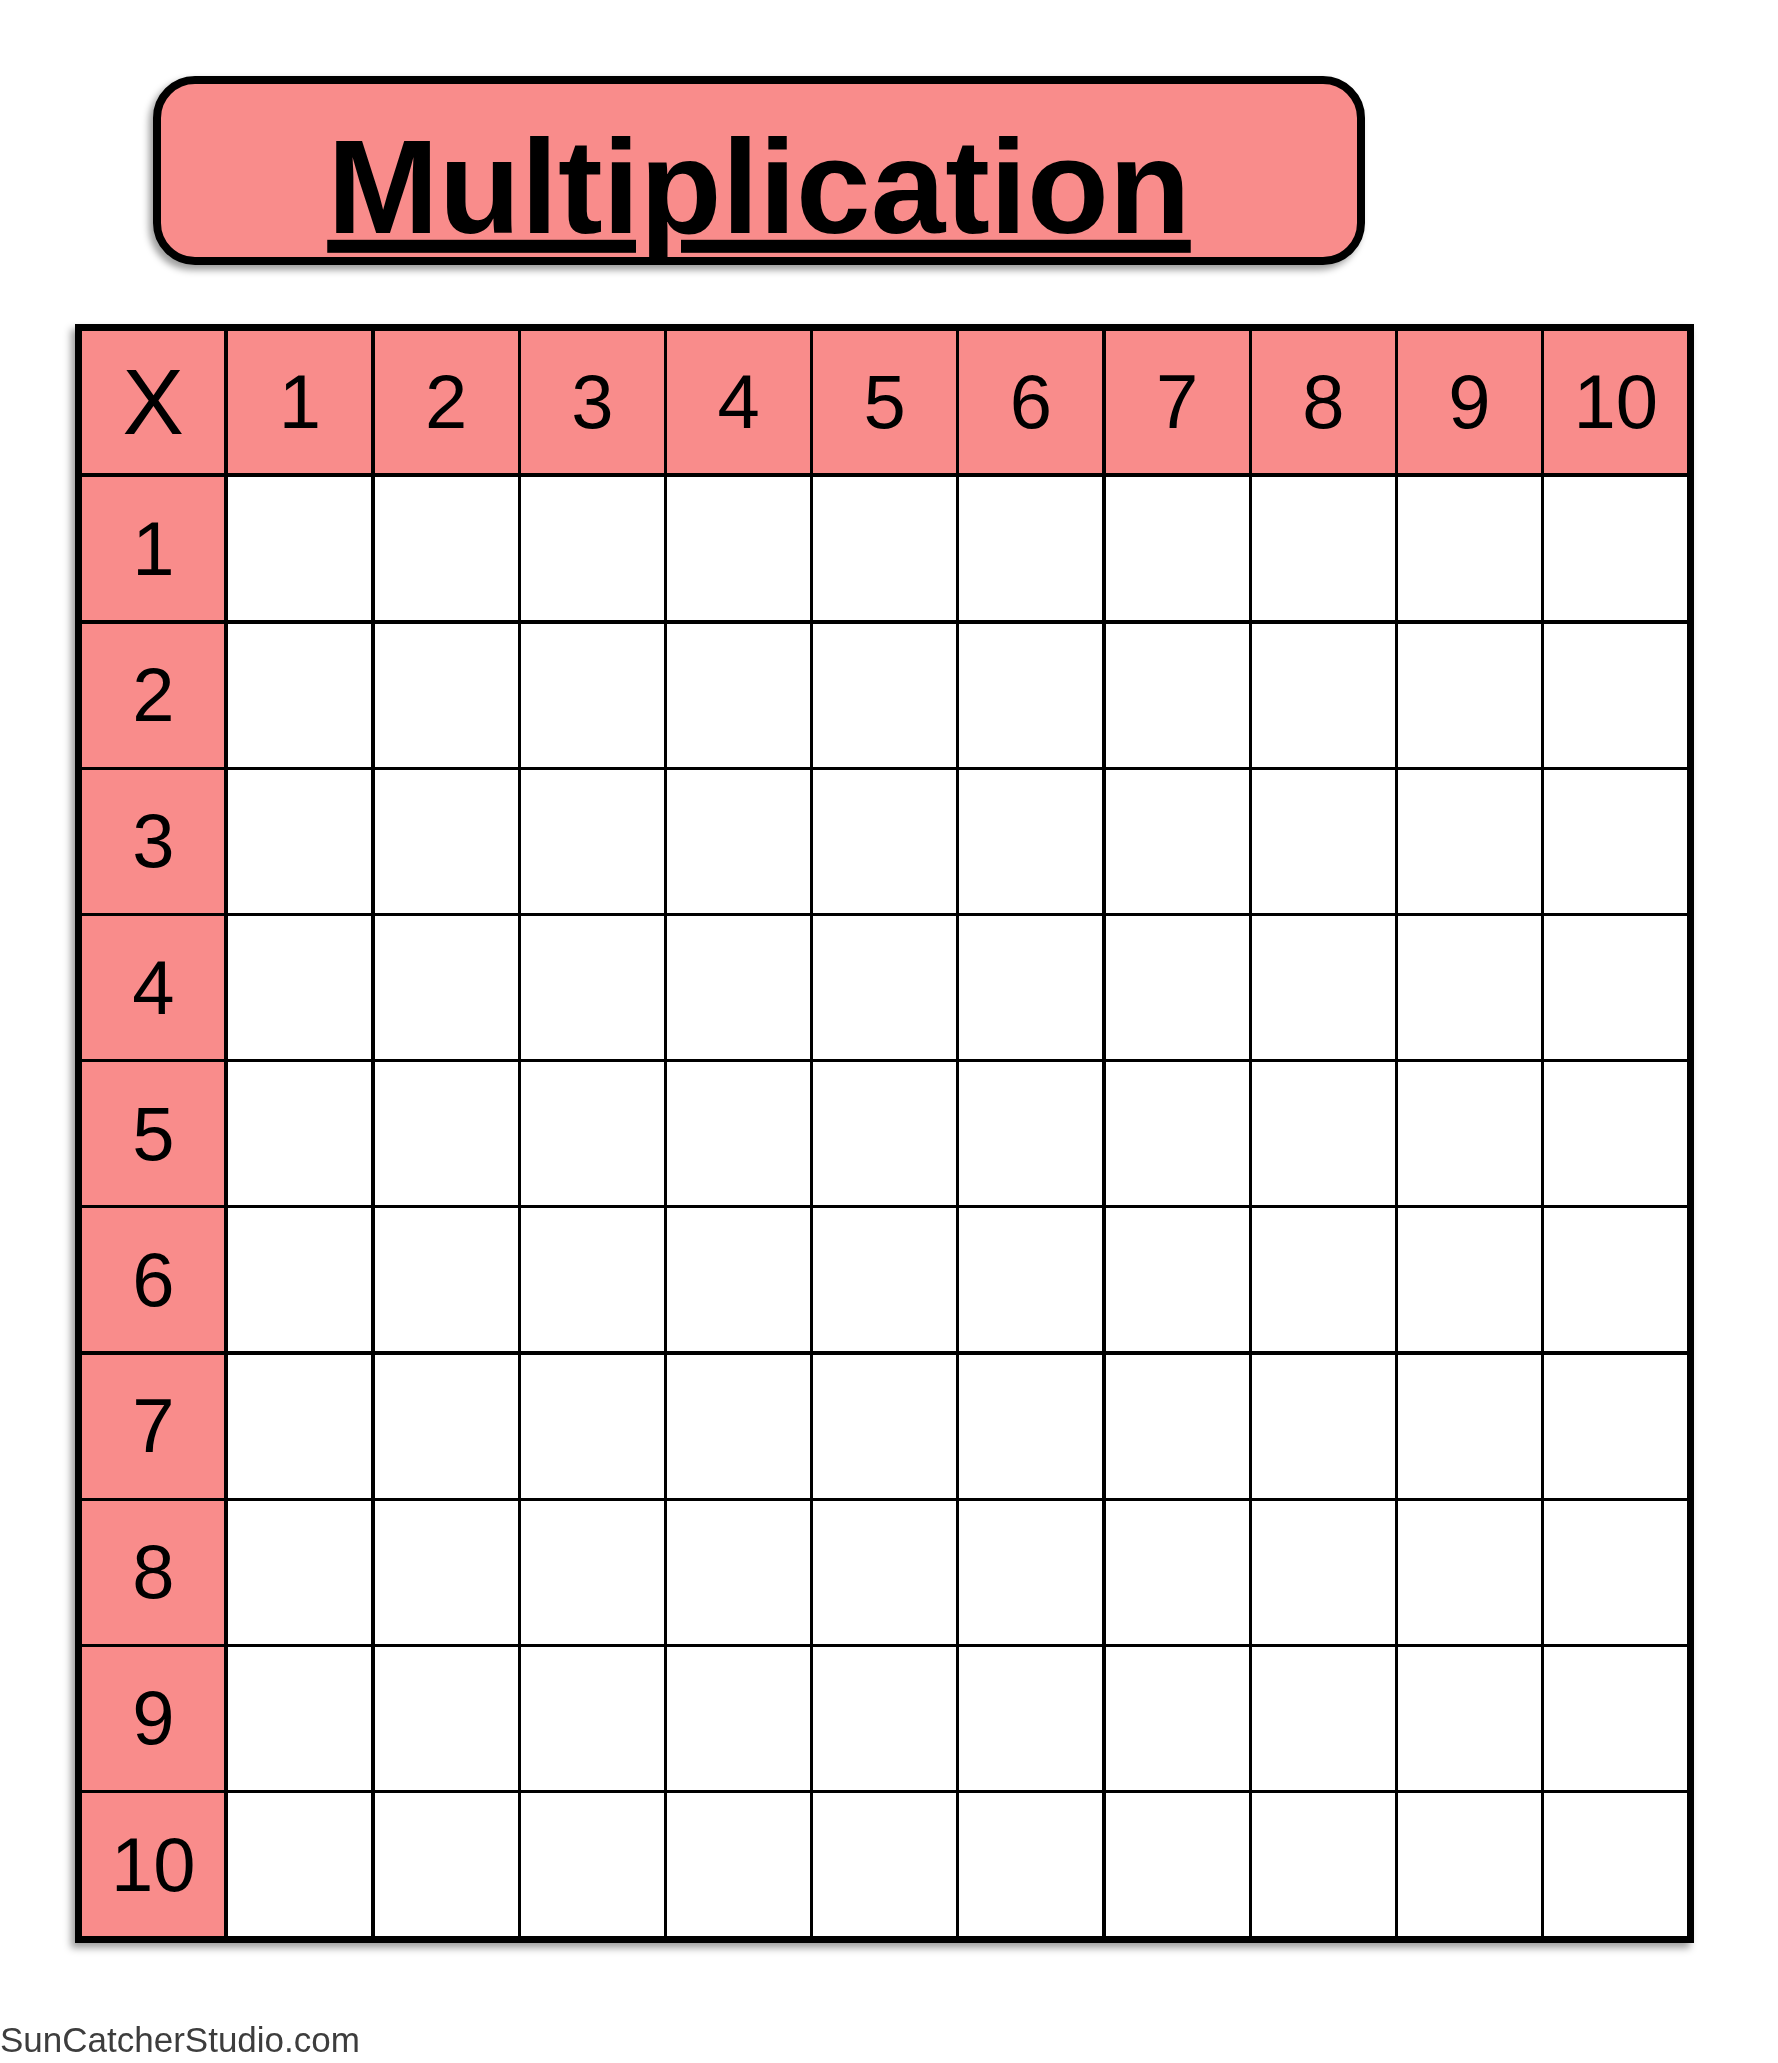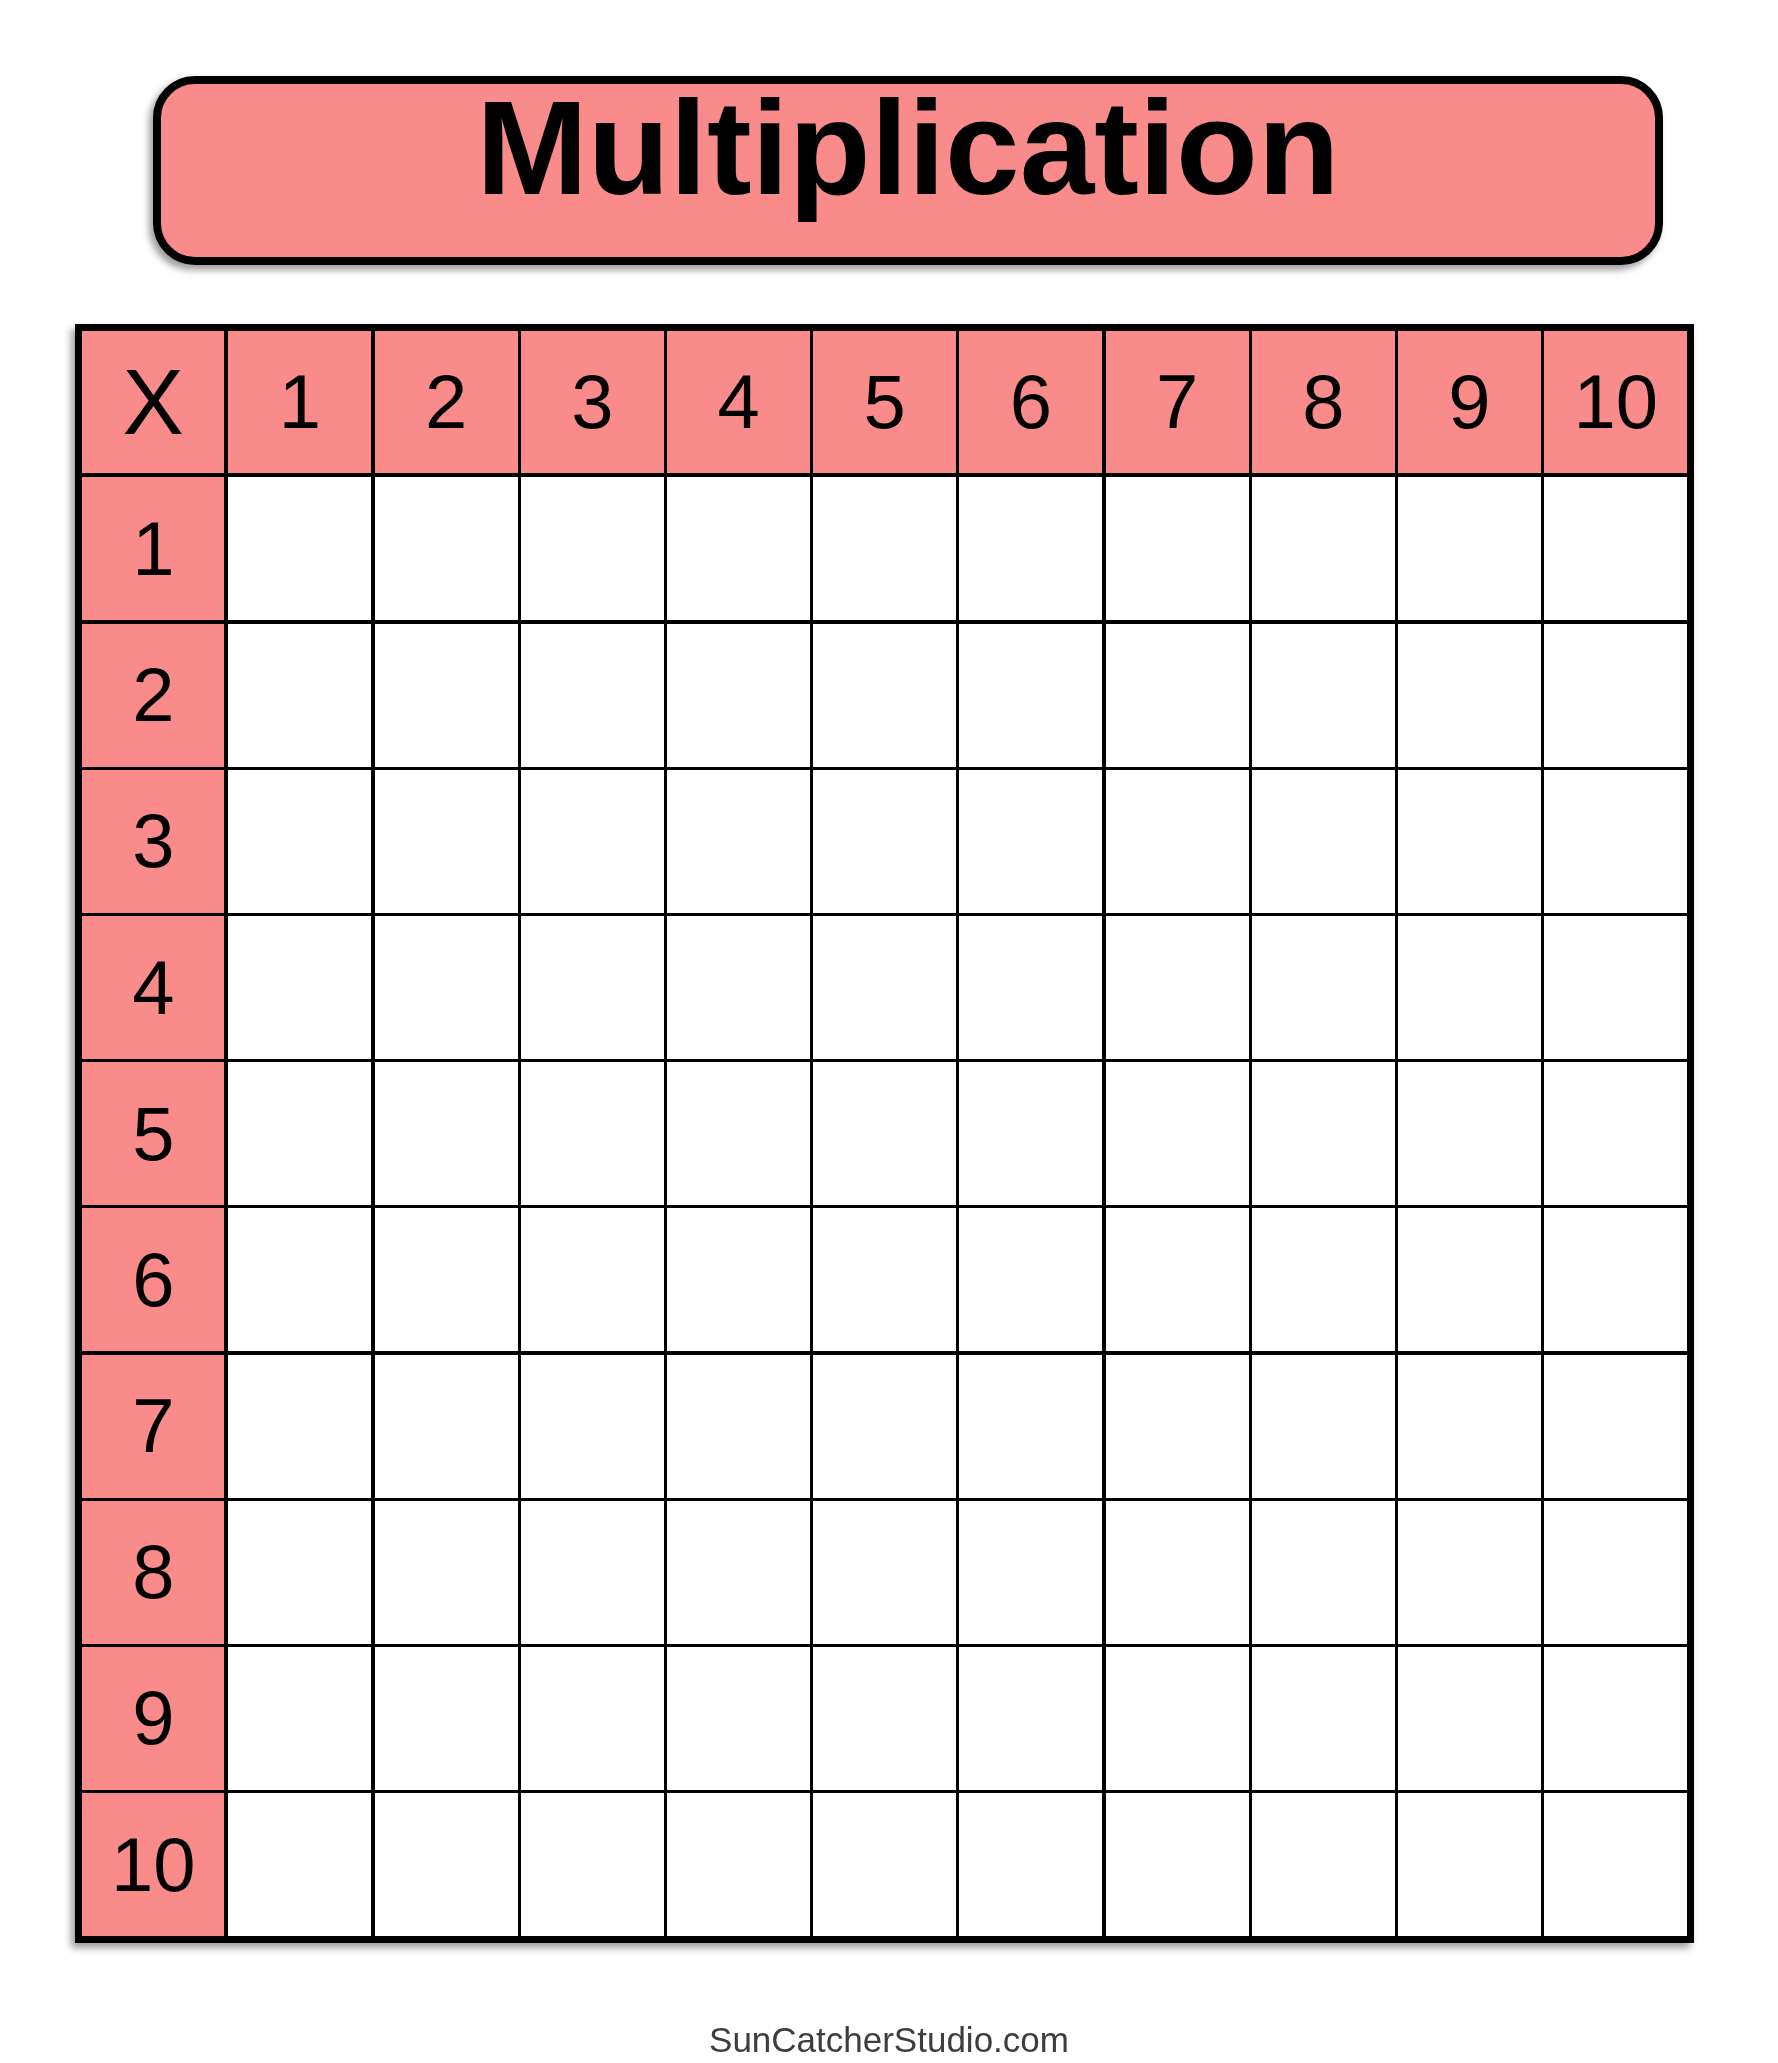--- a/index.html
+++ b/index.html
@@ -14,30 +14,31 @@
     font-family: "Liberation Sans", sans-serif;
     color: #000;
     overflow: hidden;
   }
 
   
   .banner {
     position: absolute;
     left: 153px;
     top: 76px;
-    width: 1510px;
+    width: 1212px;
     height: 189px;
     box-sizing: border-box;
     background: var(--header-fill, #F98C8B);
     border: 8px solid var(--line, #000);
     border-radius: 42px;
     display: flex;
-    align-items: flex-start;
+    align-items: flex-end;
     justify-content: center;
     box-shadow: -4px 4.8px 7.3px rgba(0,0,0,0.38);
+    text-decoration: underline;
   }
   .banner-title {
     font-size: 134px;
     font-weight: 700;
     letter-spacing: 0px;
     line-height: 1;
     transform: translateY(-3.2px);
     white-space: nowrap;
   }
 
@@ -75,21 +76,21 @@
   .corner, .rowhead {
     border-right: 1.6px solid var(--line, #000);
   }
 
   
   .footer {
     position: absolute;
     left: 0;
     top: 2020px;
     width: 1778px;
-    text-align: center;
+    text-align: left;
     font-size: 35px;
     color: var(--footer-text, #3D3D3D);
   }
 </style>
 </head>
 <body style="--header-fill: #F98C8B; --line: #000000; --footer-text: #3D3D3D;">
 
 <div class="banner">
   <span class="banner-title">Multiplication</span>
 </div>

